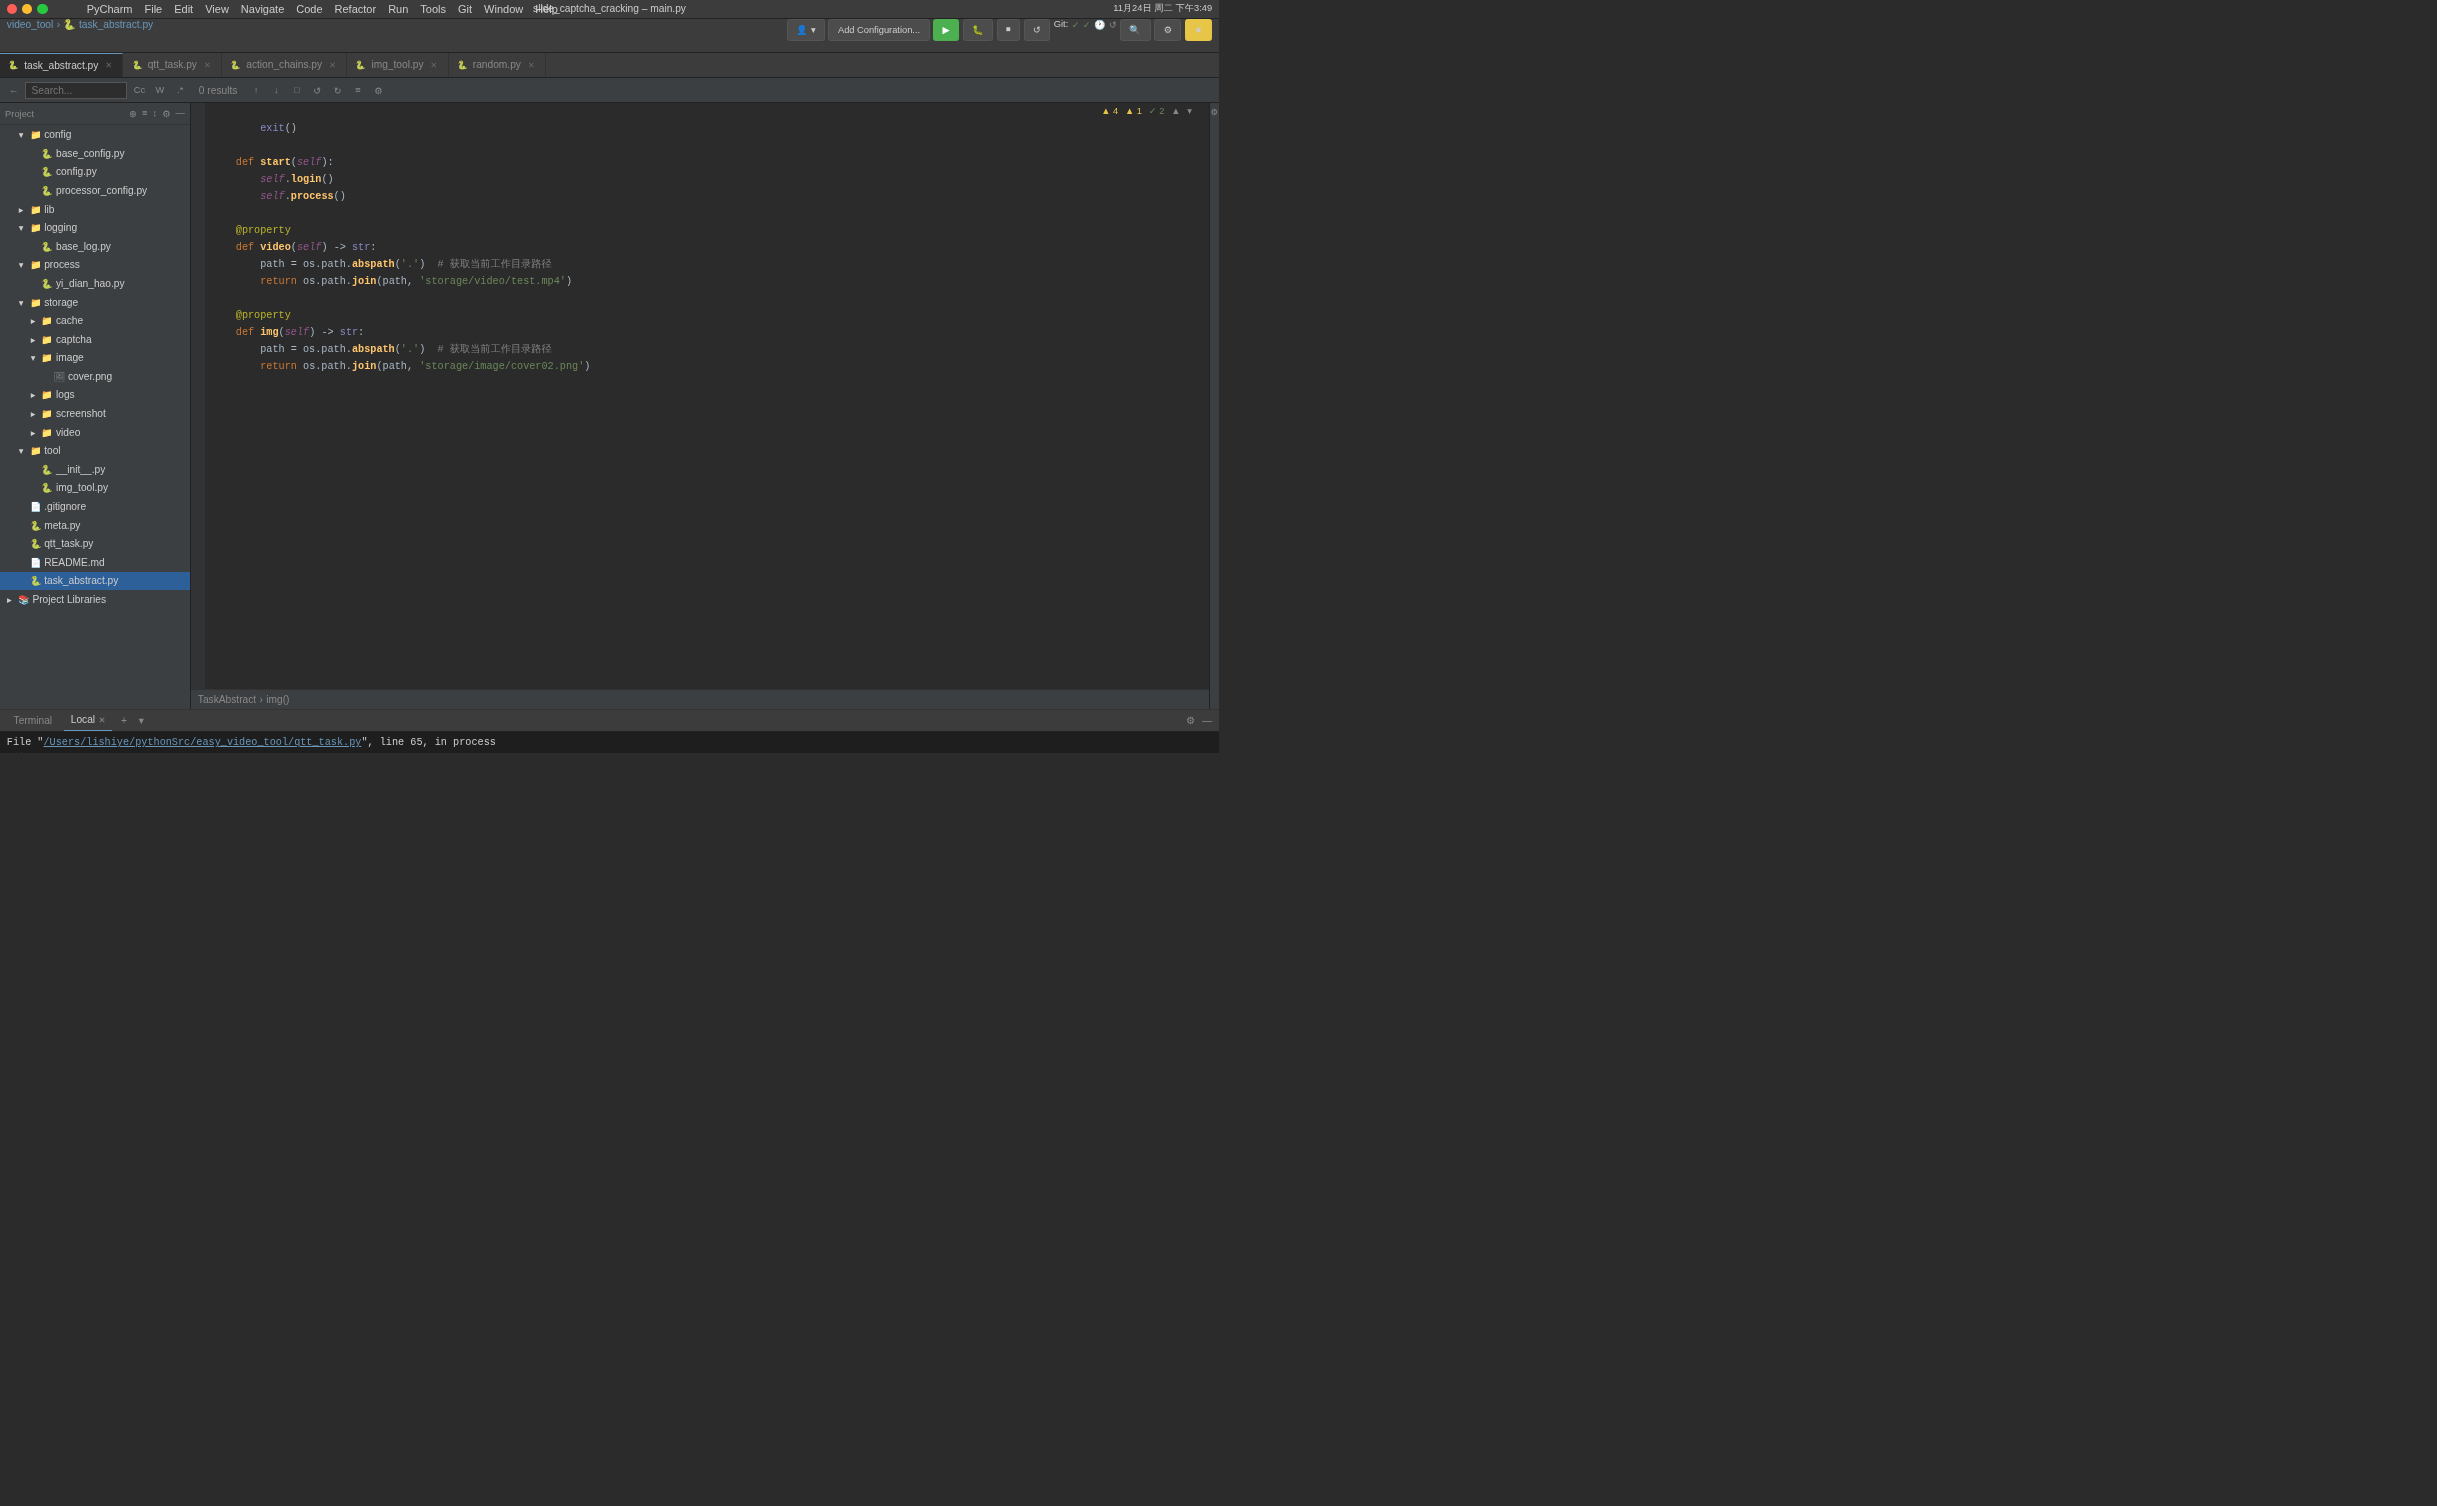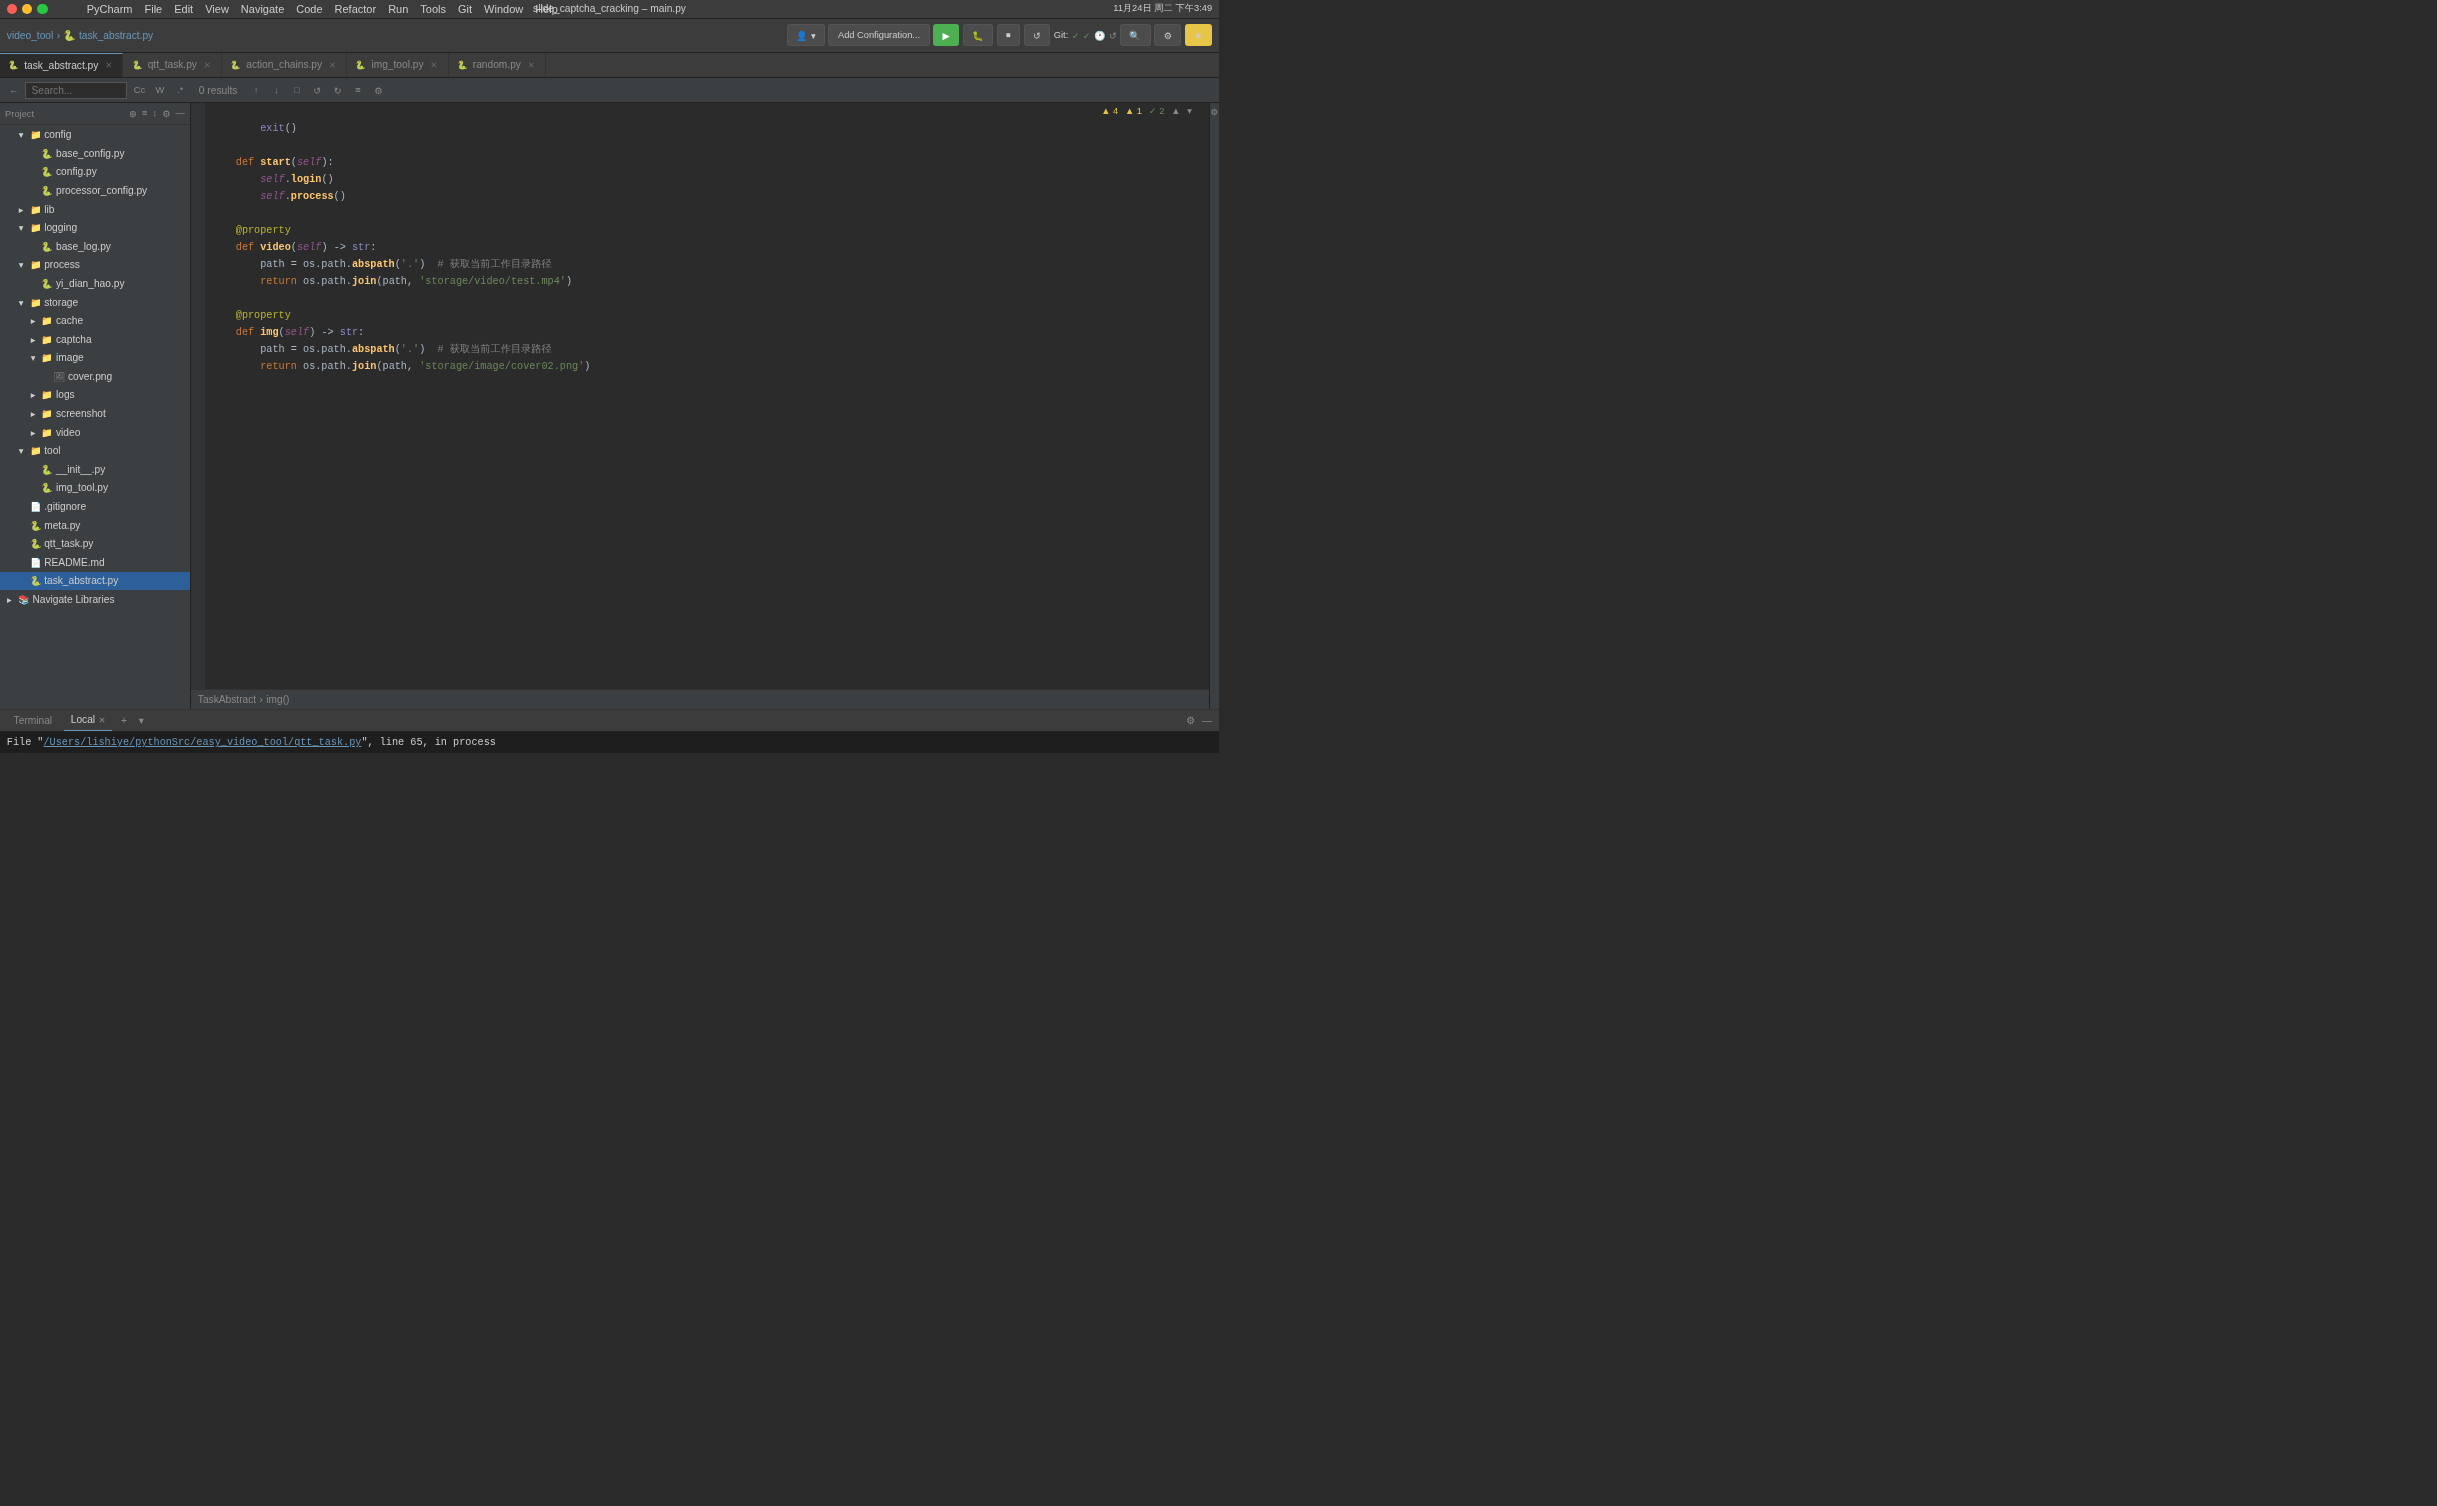--- a/index.html
+++ b/index.html
@@ -45,21 +45,21 @@
     .titlebar-right {
       margin-left: auto; display: flex; gap: 6.8px; align-items: center;
       font-size: 9.3px; color: #ccc;
     }
 
     
     .ide-toolbar {
       height: 34px;
       background: #3c3c3c;
       display: flex;
-      align-items: center;
+      align-items: flex-start;
       padding: 0 6.8px;
       border-bottom: 0.8px solid #222;
       gap: 3.4px;
     }
     .toolbar-breadcrumb { color: #888; font-size: 10.2px; display: flex; align-items: center; gap: 3.4px; }
     .toolbar-breadcrumb span { color: #6897bb; }
     .toolbar-spacer { flex: 1; }
     .toolbar-btn {
       height: 22px;
       padding: 0 8.5px;
@@ -534,21 +534,21 @@
       <span class="tree-label">README.md</span>
     </div>
     <div class="tree-item tree-indent1 selected">
       <span class="tree-icon"></span>
       <span class="tree-icon" style="color:#6897bb">🐍</span>
       <span class="tree-label">task_abstract.py</span>
     </div>
     <div class="tree-item tree-indent0" style="padding-left:3.4px">
       <span class="tree-icon">▸</span>
       <span class="tree-icon" style="color:#888">📚</span>
-      <span class="tree-label">Navigate Libraries</span>
+      <span class="tree-label">Project Libraries</span>
     </div>
   </div>
 
   <div class="code-editor">
 
     <div style="position:absolute;right:17px;top:1.7px;display:flex;gap:6.8px;align-items:center;font-size:9.3px;z-index:10;">
       <span style="color:#e7c547">▲ 4</span>
       <span style="color:#e7c547">▲ 1</span>
       <span style="color:#6a8759">✓ 2</span>
       <span style="color:#888">▲</span>

